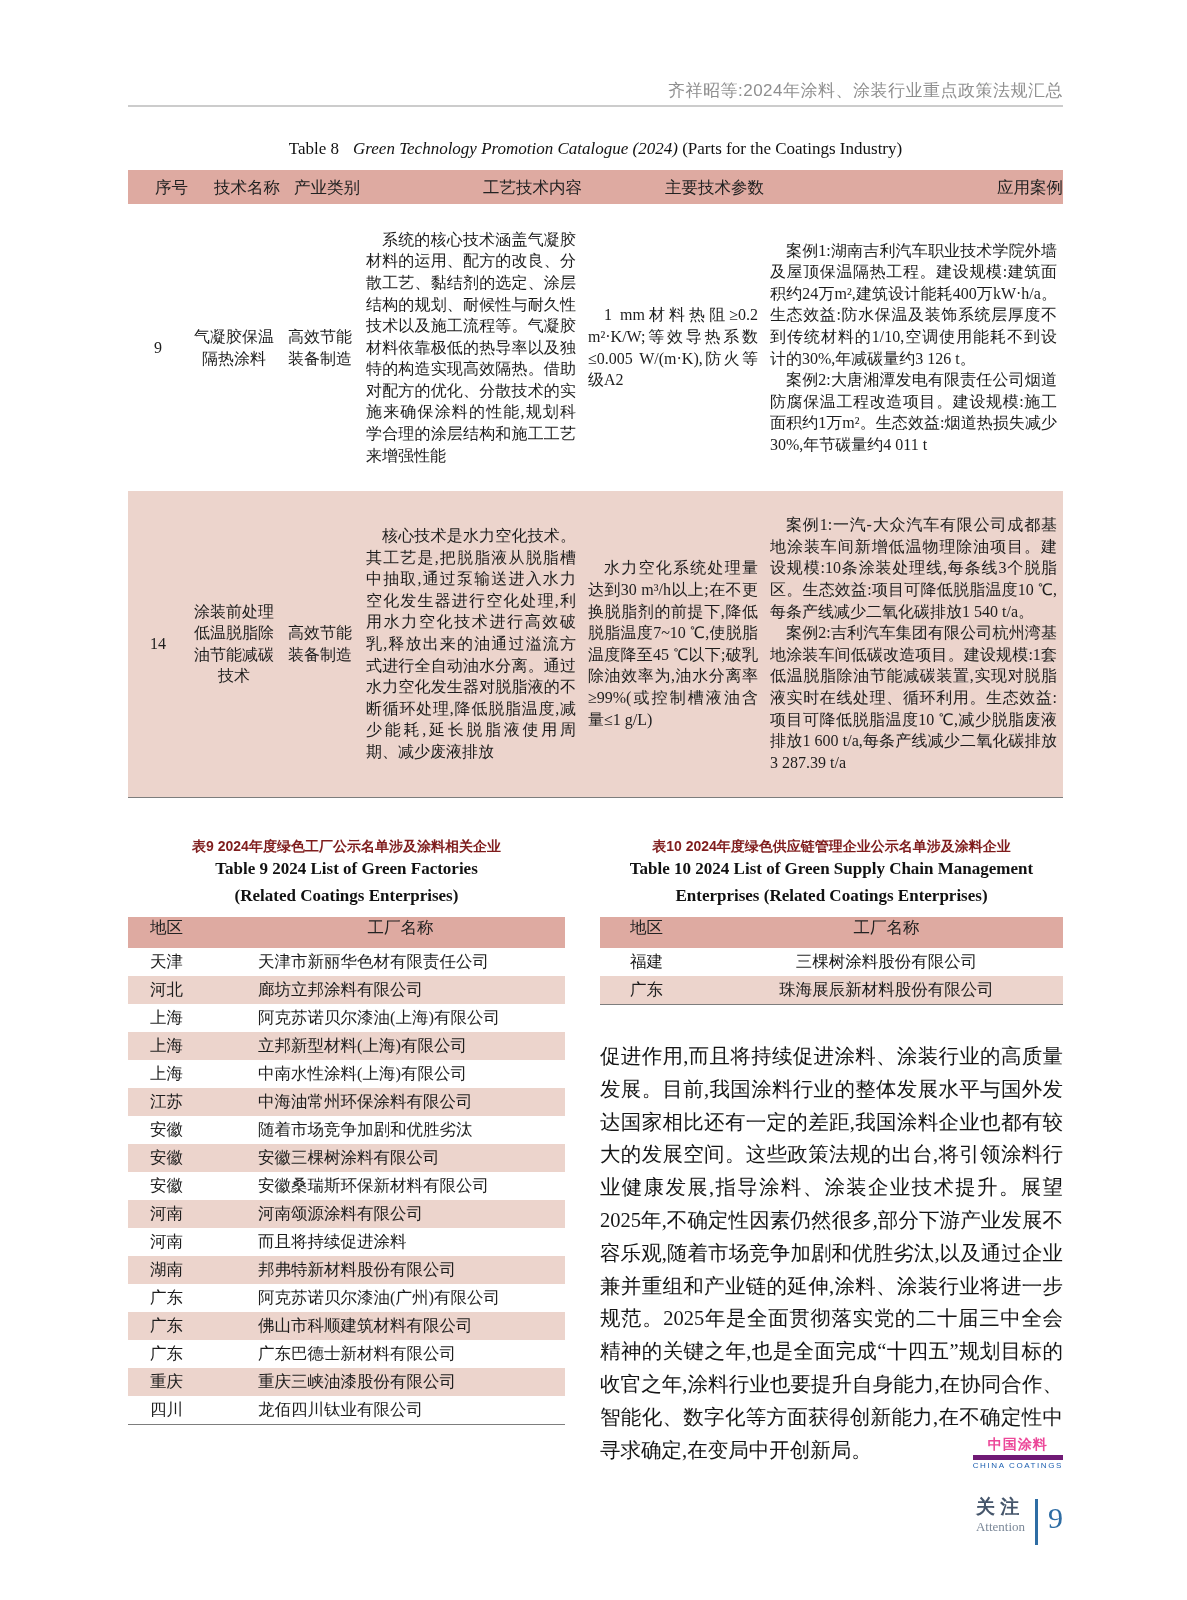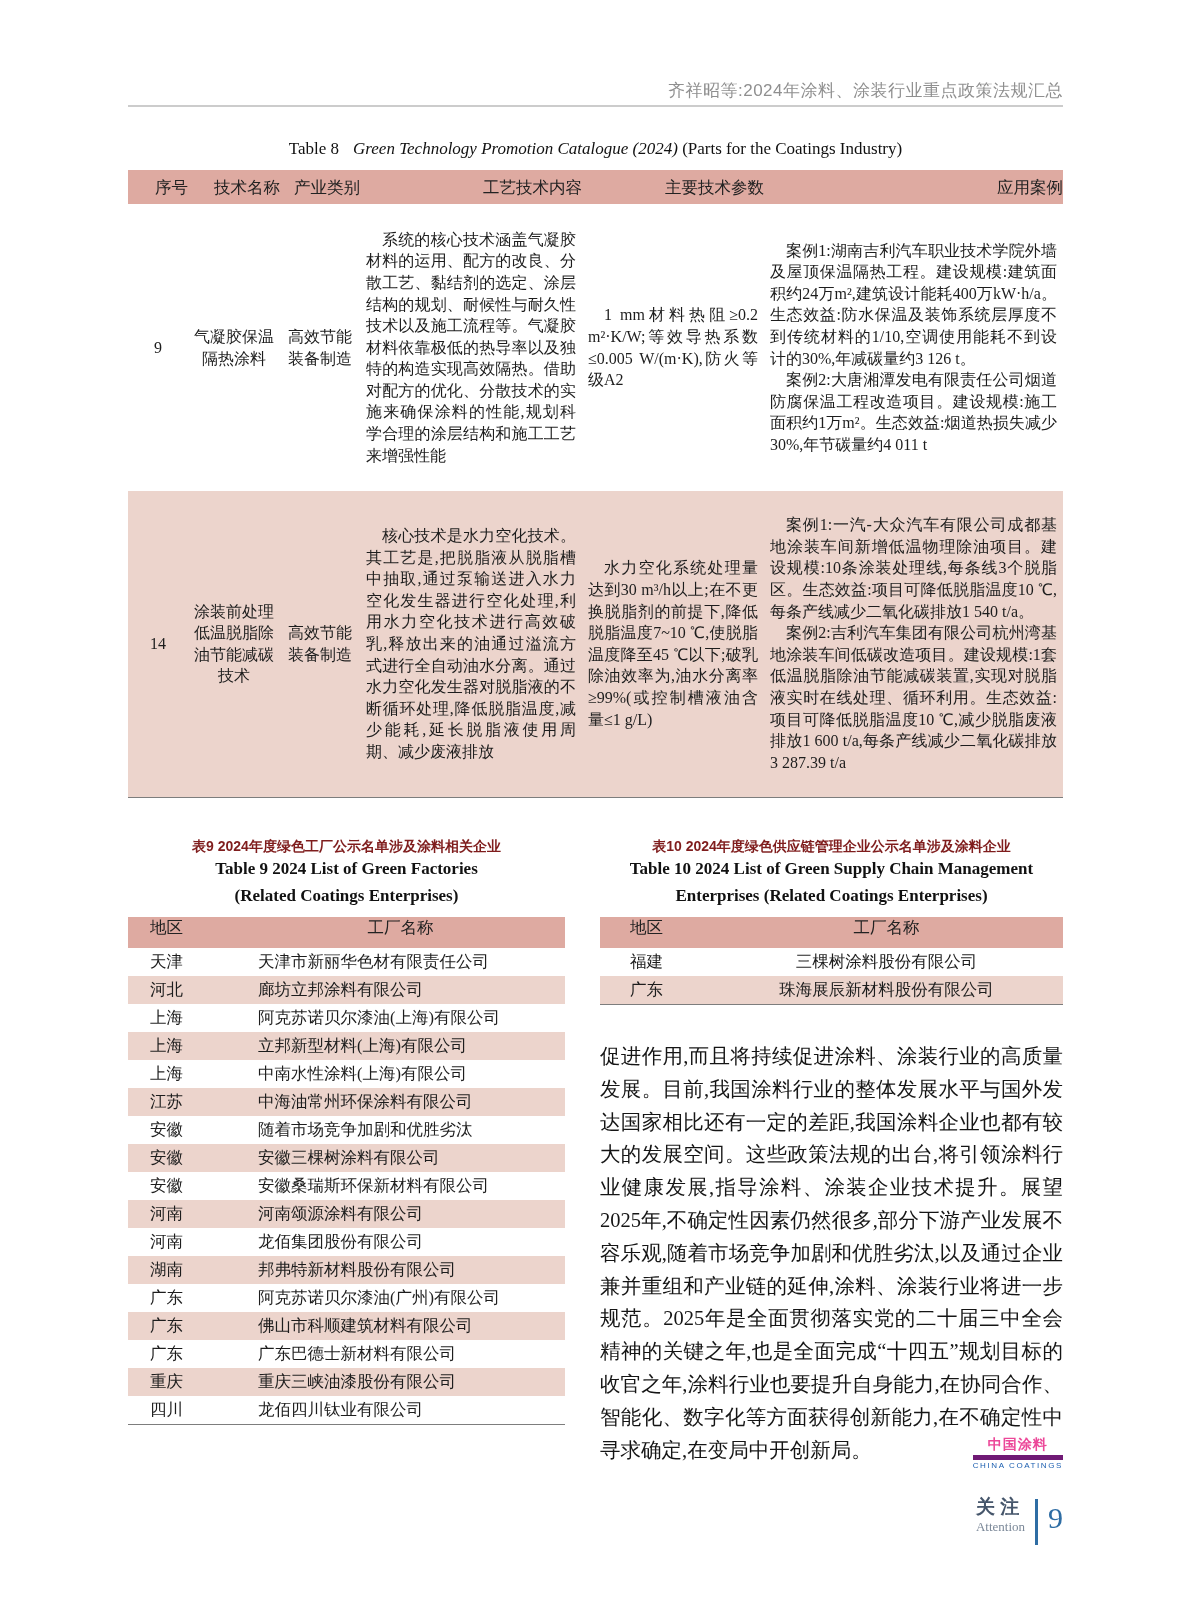--- a/index.html
+++ b/index.html
@@ -197,21 +197,21 @@
             <div class="lt-row">
             <span class="cell-region">安徽</span>
             <span class="cell-factory">安徽桑瑞斯环保新材料有限公司</span>
           </div>
             <div class="lt-row shaded">
             <span class="cell-region">河南</span>
             <span class="cell-factory">河南颂源涂料有限公司</span>
           </div>
             <div class="lt-row">
             <span class="cell-region">河南</span>
-            <span class="cell-factory">龙佰集团股份有限公司</span>
+            <span class="cell-factory">而且将持续促进涂料</span>
           </div>
             <div class="lt-row shaded">
             <span class="cell-region">湖南</span>
             <span class="cell-factory">邦弗特新材料股份有限公司</span>
           </div>
             <div class="lt-row">
             <span class="cell-region">广东</span>
             <span class="cell-factory">阿克苏诺贝尔漆油(广州)有限公司</span>
           </div>
             <div class="lt-row shaded">

